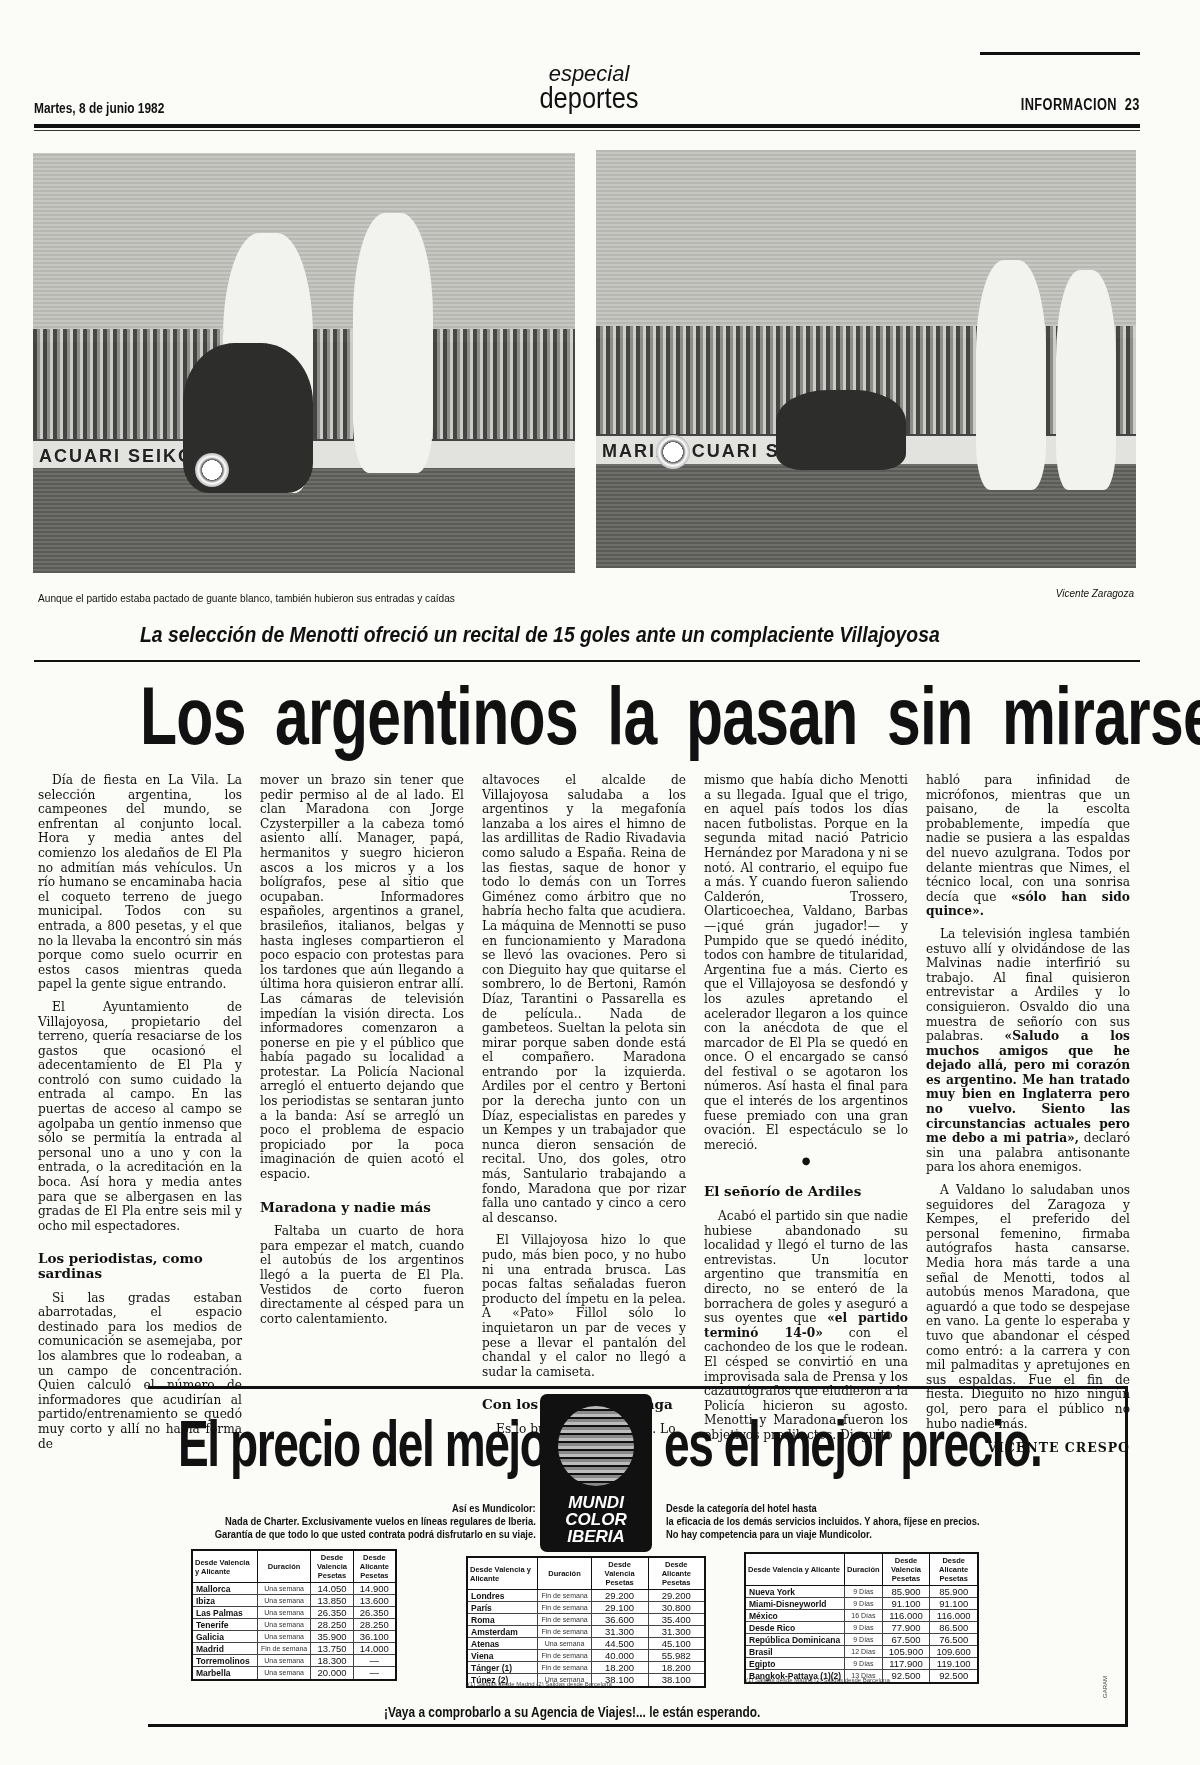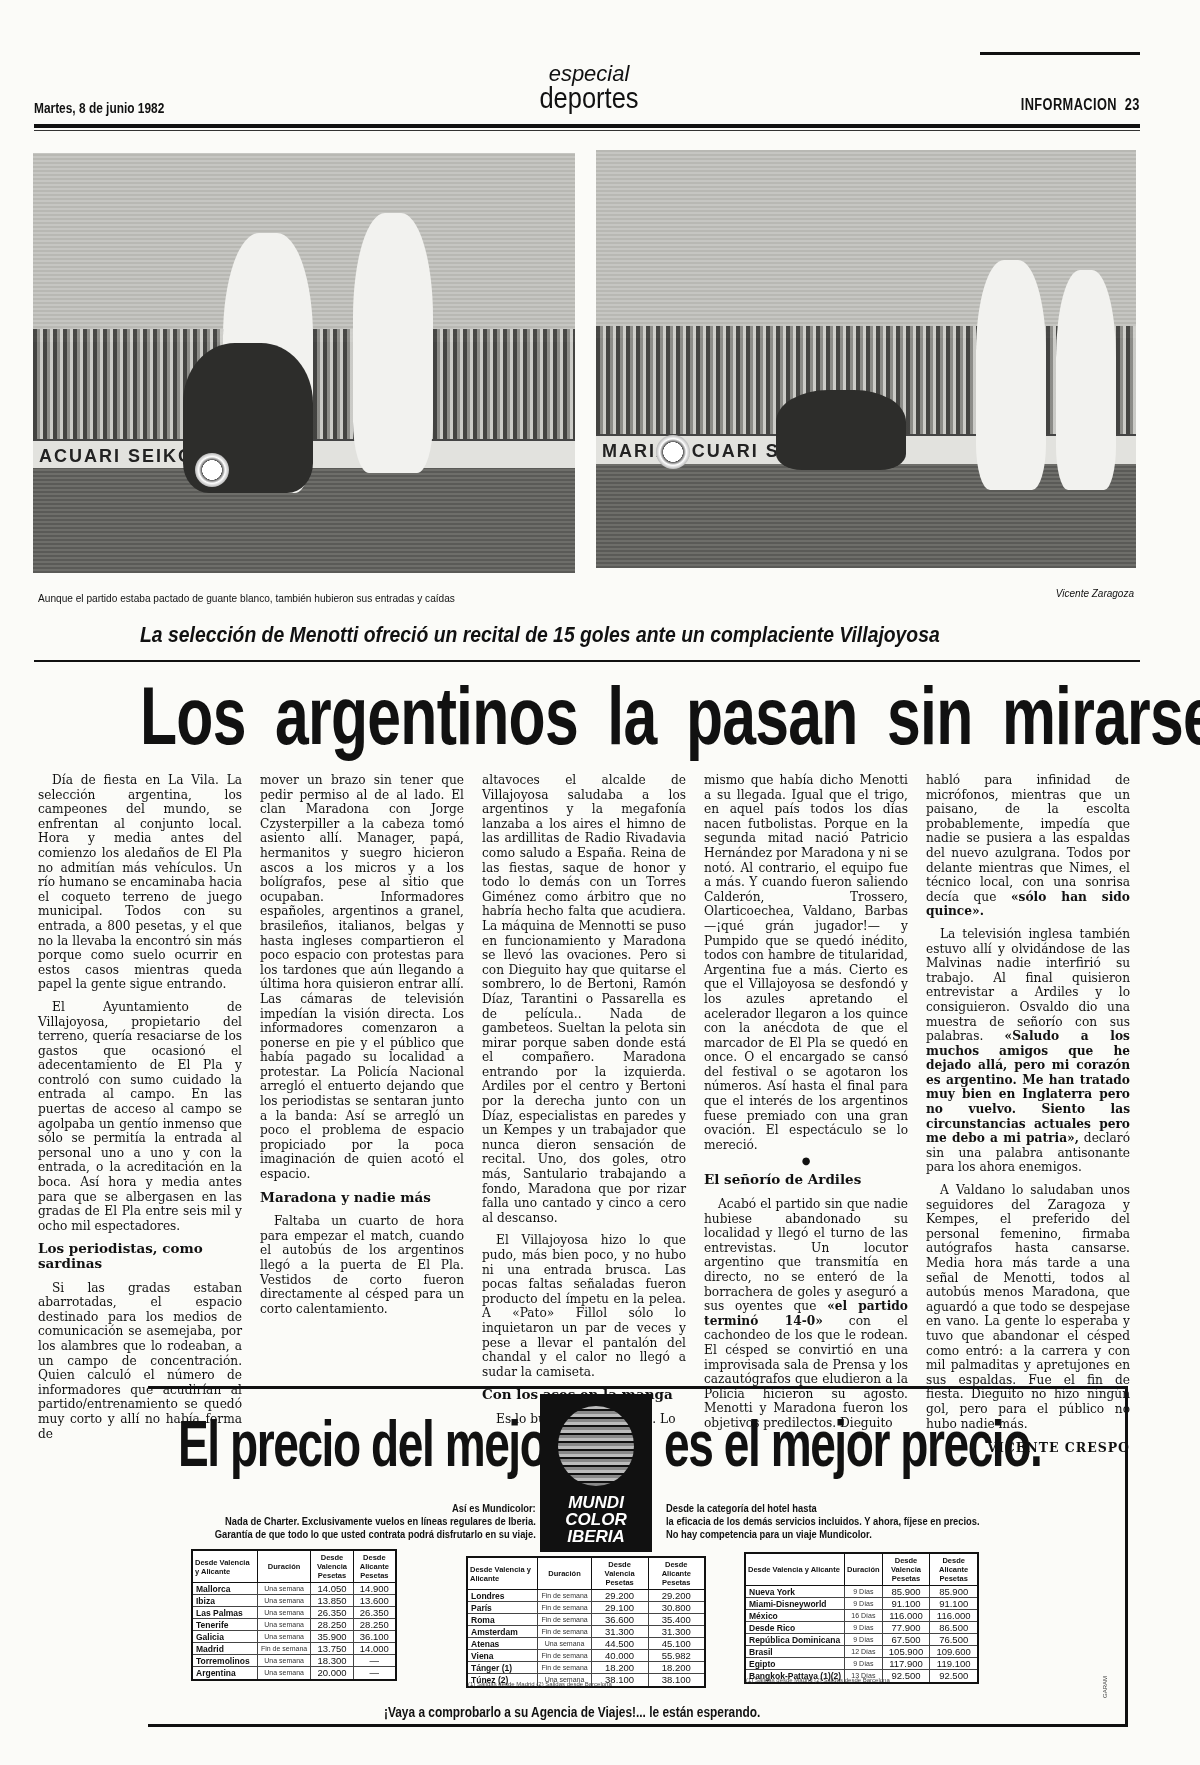--- a/index.html
+++ b/index.html
@@ -32,32 +32,32 @@
 
   .subhead { position: absolute; left: 140px; top: 622px; font-family: "Liberation Sans", sans-serif; font-weight: bold; font-style: italic; font-size: 22px; transform: scaleX(0.88); transform-origin: left; white-space: nowrap; }
   .subhead-rule { position: absolute; left: 34px; top: 660px; width: 1106px; height: 2px; background: #111; }
 
   .headline { position: absolute; left: 140px; top: 676px; font-family: "Liberation Sans", sans-serif; font-weight: bold; font-size: 82px; line-height: 80px; letter-spacing: -1px; white-space: nowrap; transform: scaleX(0.74); transform-origin: left; word-spacing: 18px; }
 
   .columns { position: absolute; left: 38px; top: 773px; width: 1100px; height: 598px; }
   .col { position: absolute; top: 0; width: 204px; font-size: 12.2px; line-height: 14.6px; text-align: justify; hyphens: manual; }
   .col p { text-indent: 14px; margin-bottom: 8px; }
   .col p.noindent { text-indent: 0; }
-  .col h3 { font-size: 13.5px; font-weight: bold; margin: 6px 0 10px 0; text-align: left; }
+  .col h3 { font-size: 13.5px; font-weight: bold; margin: 18px 0 10px 0; text-align: left; }
   .col b { font-weight: bold; }
   .byline { text-align: right; font-weight: bold; font-size: 12.5px; letter-spacing: 1px; margin-top: 10px; }
   .dot { text-align: center; font-size: 10px; line-height: 10px; margin: -4px 0 0; }
 
   .ad { position: absolute; left: 148px; top: 1386px; width: 980px; height: 358px; }
   .ad-topline { position: absolute; left: 0; top: 0; width: 980px; height: 3px; background: #111; }
   .ad-rightline { position: absolute; right: 0; top: 0; width: 3px; height: 340px; background: #111; }
   .ad-bottomline { position: absolute; left: 0; top: 338px; width: 980px; height: 3px; background: #111; }
   .ad-h-left { position: absolute; left: 30px; top: 28px; font-family: "Liberation Sans", sans-serif; font-weight: bold; font-size: 64px; line-height: 60px; letter-spacing: -2px; transform: scaleX(0.72); transform-origin: left; white-space: nowrap; }
   .ad-h-right { position: absolute; left: 516px; top: 28px; font-family: "Liberation Sans", sans-serif; font-weight: bold; font-size: 64px; line-height: 60px; letter-spacing: -2px; transform: scaleX(0.72); transform-origin: left; white-space: nowrap; }
-  .ad-logo { position: absolute; left: 392px; top: 8px; width: 112px; height: 158px; background: #111; }
+  .ad-logo { position: absolute; left: 392px; top: 8px; width: 112px; height: 158px; background: #111; border-radius: 7px; }
   .ad-sun { position: absolute; left: 18px; top: 12px; width: 76px; height: 80px; border-radius: 50%; background: repeating-linear-gradient(0deg,#888 0 3px,#111 3px 5px,#bbb 5px 8px); }
   .ad-logo-text { position: absolute; left: 4px; top: 100px; width: 104px; color: #fff; font-family: "Liberation Sans", sans-serif; font-weight: bold; font-style: italic; font-size: 17px; line-height: 17px; text-align: center; }
   .ad-text-left { position: absolute; right: 592px; top: 116px; text-align: right; font-family: "Liberation Sans", sans-serif; font-weight: bold; font-size: 11px; line-height: 13px; white-space: nowrap; transform: scaleX(0.85); transform-origin: right; }
   .ad-text-right { position: absolute; left: 518px; top: 116px; text-align: left; font-family: "Liberation Sans", sans-serif; font-weight: bold; font-size: 11px; line-height: 13px; white-space: nowrap; transform: scaleX(0.85); transform-origin: left; }
 
   .pt { position: absolute; border: 2px solid #111; background: #fff; font-family: "Liberation Sans", sans-serif; }
   .pt table { border-collapse: collapse; width: 100%; }
   .pt th { font-size: 7.5px; font-weight: bold; line-height: 9px; border-bottom: 1.5px solid #111; border-left: 1px solid #111; padding: 2px 2px; text-align: center; vertical-align: middle; }
   .pt th:first-child { border-left: none; text-align: left; }
   .pt td { font-size: 8.5px; line-height: 10px; border-top: 1px solid #444; border-left: 1px solid #444; padding: 0 3px; text-align: center; height: 12px; white-space: nowrap; }
@@ -222,21 +222,21 @@
             <td class="num">13.750</td>
             <td class="num">14.000</td>
           </tr>
         <tr>
             <td>Torremolinos</td>
             <td class="dur">Una semana</td>
             <td class="num">18.300</td>
             <td class="num">—</td>
           </tr>
         <tr>
-            <td>Argentina</td>
+            <td>Marbella</td>
             <td class="dur">Una semana</td>
             <td class="num">20.000</td>
             <td class="num">—</td>
           </tr>
       </tbody>
     </table>
   </div>
 
   <div class="pt pt2">
     <table>

